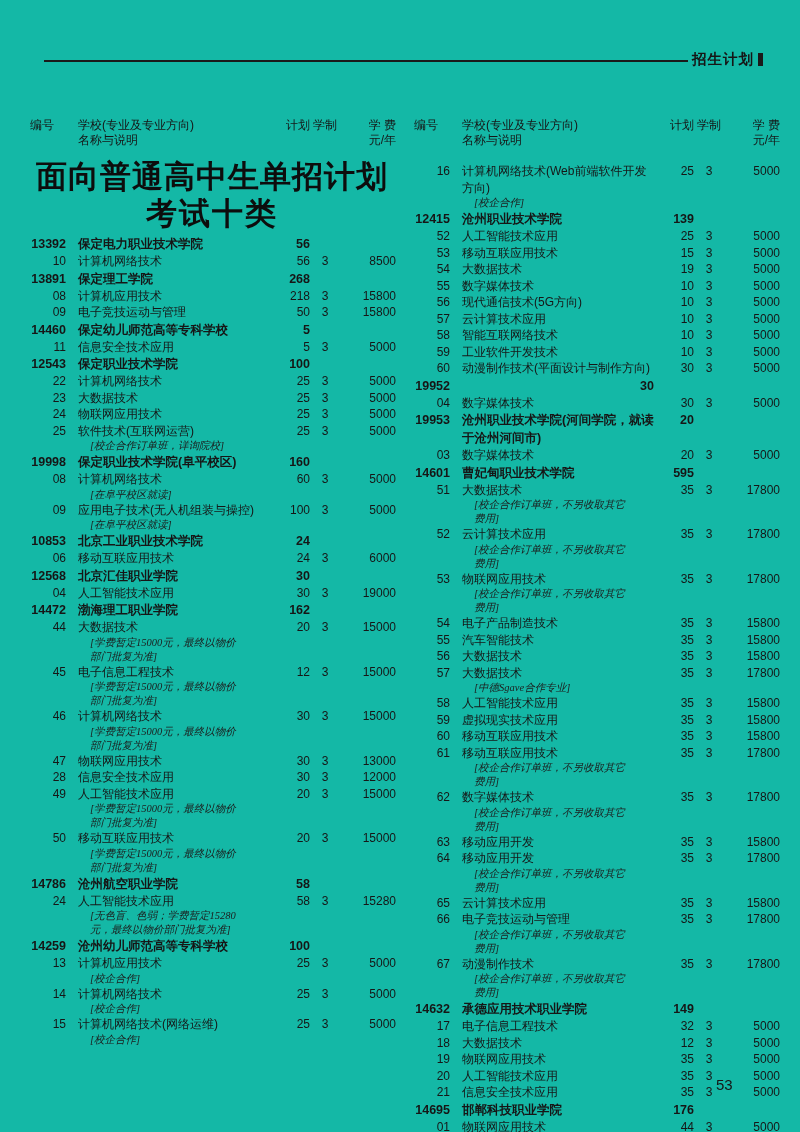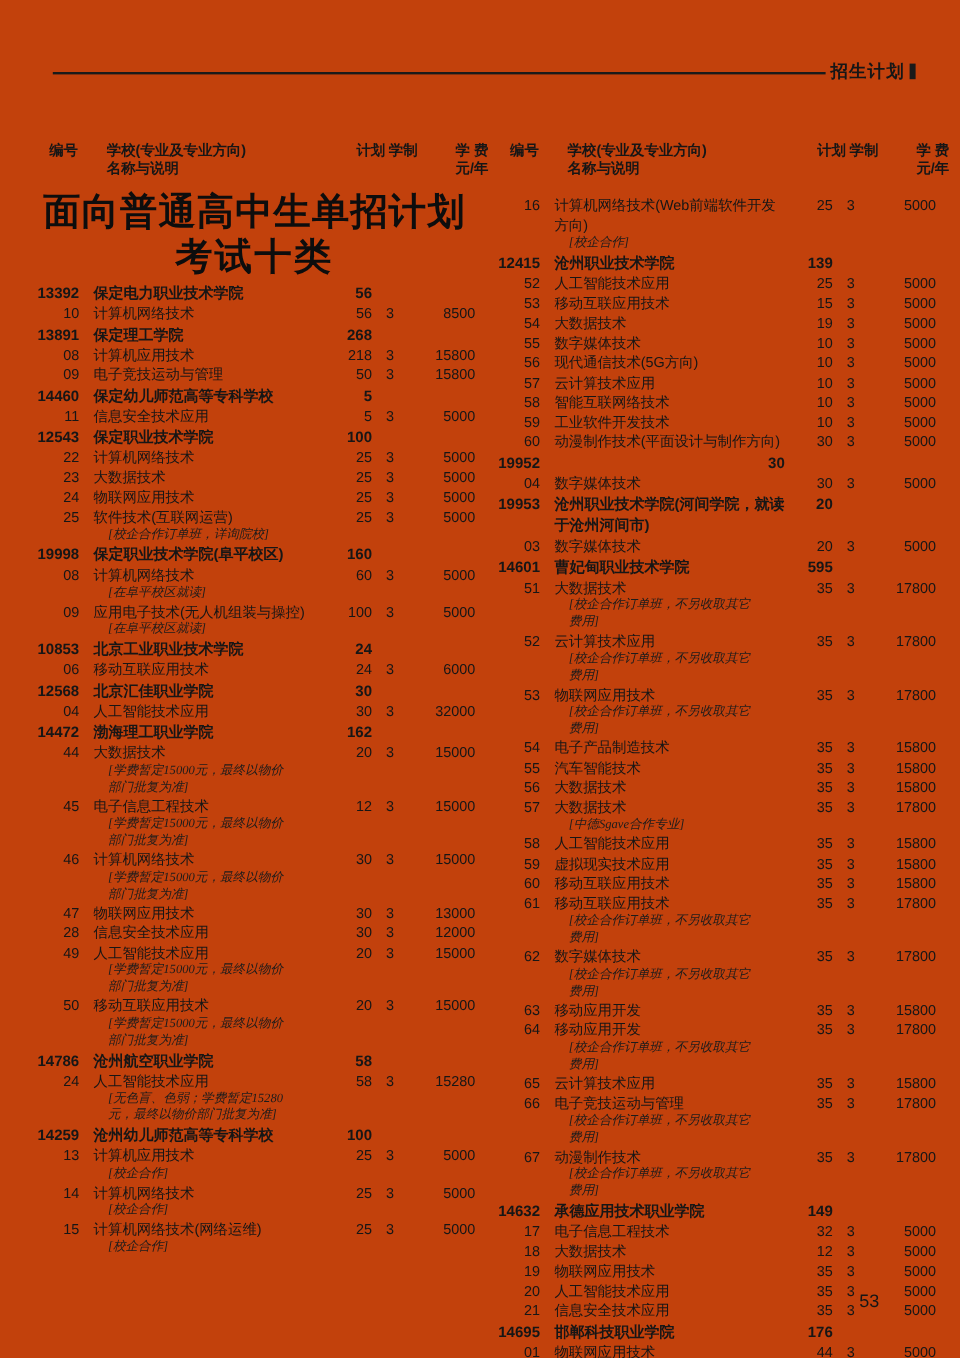--- a/index.html
+++ b/index.html
@@ -1,30 +1,30 @@
 <!DOCTYPE html>
 <html><head>
 <meta charset="utf-8">
 <style>
   html,body { margin:0; padding:0; background:#e9e9e6; }
   .page {
     position:relative; width:800px; height:1132px; margin:0 auto;
-    background:#c2410c; color:#161616; overflow:hidden;
+    background:#14b8a6; color:#161616; overflow:hidden;
     font-family:"Liberation Sans", sans-serif;
   }
   
   .top-rule { position:absolute; top:60px; left:44px; width:644px; height:2px; background:#1a1a1a; }
   .top-label { position:absolute; top:50px; left:692px; font-size:14.5px; font-weight:bold; letter-spacing:1px; }
   .top-bar { position:absolute; top:53px; left:758px; width:5px; height:13px; background:#1a1a1a; }
 
   
   .col-header {
     position:absolute; top:118px; width:372px;
     display:grid; grid-template-columns:46px 1fr 38px 26px 58px; column-gap:2px;
-    font-weight:bold; font-size:12px; line-height:15px;margin-left:11px;
+    font-weight:normal; font-size:12px; line-height:15px;
   }
   .col-header.left  { left:26px; }
   .col-header.right { left:410px; }
   .col-header .hc { white-space:nowrap; }
   .col-header .hc.code { text-align:left; padding-left:4px; }
   .col-header .hc.name { padding-left:4px; white-space:normal; }
   .col-header .hc.plan { text-align:right; }
   .col-header .hc.yrs  { text-align:center; }
   .col-header .hc.fee  { text-align:right; padding-right:2px; }
 
@@ -225,21 +225,21 @@
       <div class="trow school">
         <div class="c code">12568</div>
         <div class="c name">北京汇佳职业学院</div>
         <div class="c plan">30</div>
       </div>
       <div class="trow program">
         <div class="c code">04</div>
         <div class="c name">人工智能技术应用</div>
         <div class="c plan">30</div>
         <div class="c yrs">3</div>
-        <div class="c fee">32000</div>
+        <div class="c fee">19000</div>
       </div>
       <div class="trow school">
         <div class="c code">14472</div>
         <div class="c name">渤海理工职业学院</div>
         <div class="c plan">162</div>
       </div>
       <div class="trow program">
         <div class="c code">44</div>
         <div class="c name">大数据技术</div>
         <div class="c plan">20</div>

